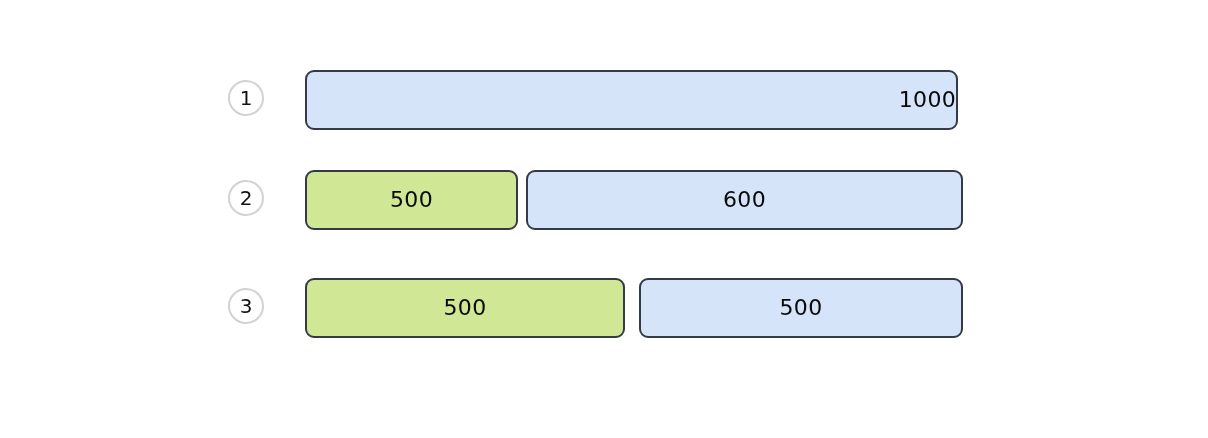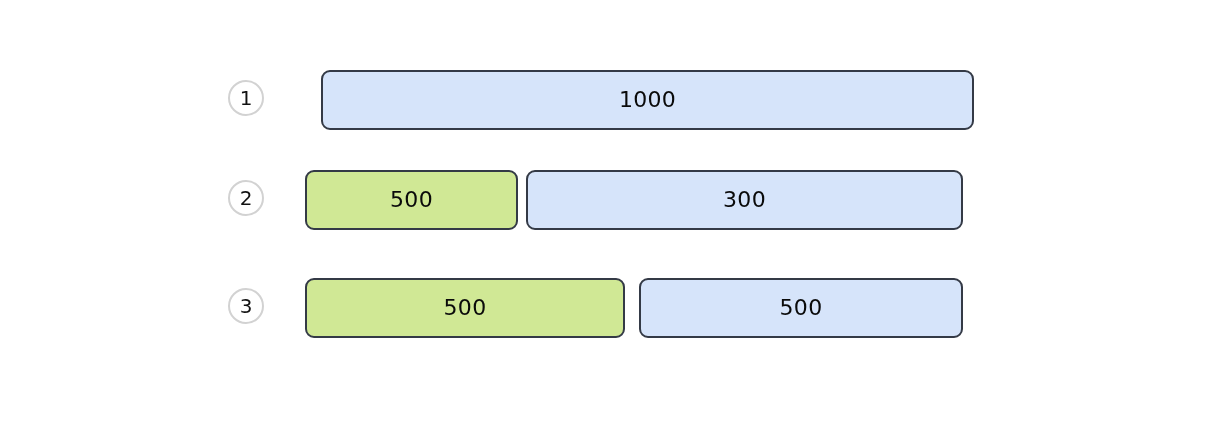--- a/index.html
+++ b/index.html
@@ -66,34 +66,34 @@
 </style>
 </head>
 <body>
 
 <div id="stage">
 
   <div class="row" style="top:70px;">
     <div class="row-index-badge">
       <span class="row-index-label">1</span>
     </div>
-    <div class="segment" style="left:321px; width:653px; background:#d6e4fa;">
+    <div class="segment" style="left:305px; width:653px; background:#d6e4fa;justify-content:flex-end;">
       <span class="segment-value">1000</span>
     </div>
   </div>
 
   <div class="row" style="top:170px;">
     <div class="row-index-badge">
       <span class="row-index-label">2</span>
     </div>
     <div class="segment" style="left:305px; width:213px; background:#d0e895;">
       <span class="segment-value">500</span>
     </div>
     <div class="segment" style="left:526px; width:437px; background:#d6e4fa;">
-      <span class="segment-value">300</span>
+      <span class="segment-value">600</span>
     </div>
   </div>
 
   <div class="row" style="top:278px;">
     <div class="row-index-badge">
       <span class="row-index-label">3</span>
     </div>
     <div class="segment" style="left:305px; width:320px; background:#d0e895;">
       <span class="segment-value">500</span>
     </div>

